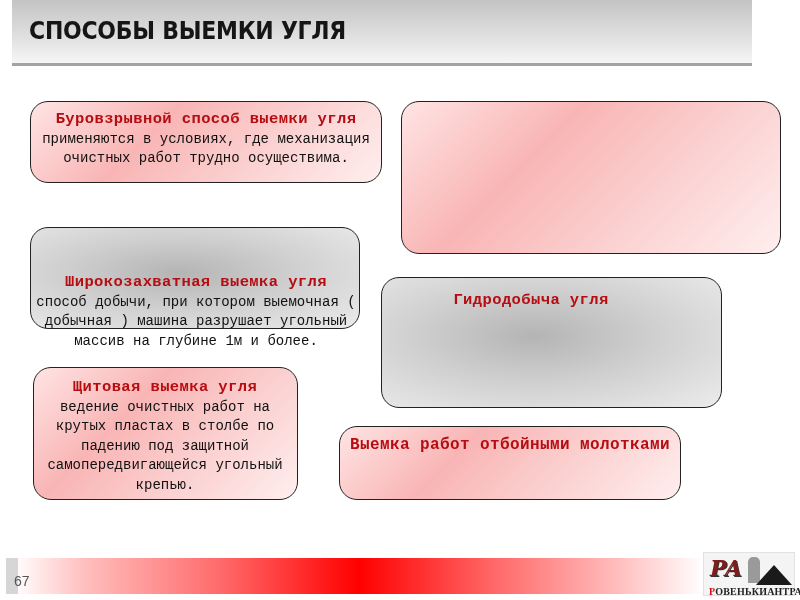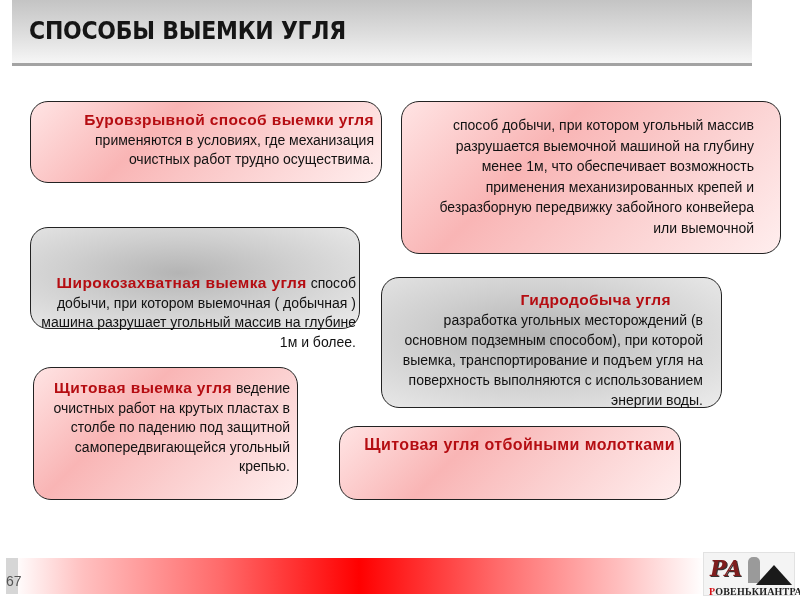--- a/index.html
+++ b/index.html
@@ -25,34 +25,34 @@
       border-radius: 18px;
     }
     .box.pink {
       background: linear-gradient(135deg, #ffe4e4 0%, #f9b5b5 35%, #fbd0d0 65%, #ffeeee 100%);
     }
     .box.grey {
       background: radial-gradient(ellipse at 45% 45%, #b4b4b4 0%, #cfcfcf 45%, #ececec 100%);
     }
 
     .txt {
-      position: absolute; text-align: right;
-      font-family: Liberation Sans, sans-serif;
+      position: absolute; text-align: center;
+      font-family: Liberation Mono, monospace;
       font-size: 14px; line-height: 19.5px; color: #111;
     }
     .txt .ttl { color: #b50d12; font-weight: bold; font-size: 15.5px; letter-spacing: 0.4px; }
 
     .footer-bar {
       position: absolute; left: 14px; top: 558px; width: 690px; height: 36px;
       background: linear-gradient(to right, #ffffff 0%, #ffc0c0 10%, #ff6a6a 30%, #ff0000 50%, #ff6a6a 70%, #ffc0c0 88%, #ffffff 100%);
     }
     .page-num {
       position: absolute; left: 6px; top: 558px; width: 12px; height: 36px;
       background: #d6d6d6; font-family: "Liberation Sans", sans-serif;
-      font-size: 14px; color: #555; line-height: 46px; text-align: left; padding-left: 0;
+      font-size: 14px; color: #555; line-height: 46px; text-align: left; padding-left: 8px;
     }
     .logo {
       position: absolute; left: 703px; top: 552px; width: 92px; height: 44px;
       background: #f4f4f4; border: 1px solid #e2e2e2;
     }
     .logo .ra {
       position: absolute; left: 6px; top: 2px;
       font-family: "DejaVu Serif", serif; font-weight: bold; font-style: italic;
       font-size: 22px; color: #7f1d1d; letter-spacing: -2px;
       text-shadow: 1px 1px 0 #333;
@@ -80,42 +80,40 @@
   <h1>СПОСОБЫ ВЫЕМКИ УГЛЯ</h1>
 </div>
 
 <div class="box pink" style="left:30px; top:101px; width:352px; height:82px;"></div>
 <div class="txt" style="left:38px; top:110px; width:336px;">
   <span class="ttl">Буровзрывной способ выемки угля</span><span> применяются в условиях, где механизация очистных работ трудно осуществима.</span>
 </div>
 
 <div class="box pink" style="left:401px; top:101px; width:380px; height:153px;"></div>
 <div class="txt" style="left:406px; top:115px; width:370px; line-height:20.5px;">
-  <div style="padding:0 22px 0 30px;">способ добычи, при котором угольный массив разрушается выемочной машиной на глубину менее 1м, что обеспечивает возможность применения механизированных крепей и безразборную передвижку забойного конвейера или выемочной</div>
 </div>
 
 <div class="box grey" style="left:30px; top:227px; width:330px; height:102px;"></div>
 <div class="txt" style="left:36px; top:236px; width:320px;margin-top:37px;">
   <span class="ttl">Широкозахватная выемка угля</span><span>  способ добычи, при котором выемочная ( добычная ) машина разрушает угольный массив на глубине 1м и более.</span>
 </div>
 
 <div class="box grey" style="left:381px; top:277px; width:341px; height:131px;"></div>
 <div class="txt" style="left:391px; top:290px; width:320px; line-height:20px;">
   <div class="ttl" style="padding-right:40px;">Гидродобыча угля</div>
-  <div style="padding:0 8px;">разработка угольных месторождений (в основном подземным способом), при которой выемка, транспортирование и подъем угля на поверхность выполняются с использованием энергии воды.</div>
 </div>
 
 <div class="box pink" style="left:33px; top:367px; width:265px; height:133px;"></div>
 <div class="txt" style="left:40px; top:378px; width:250px; line-height:19.5px;">
   <span class="ttl">Щитовая выемка угля</span><span> ведение очистных работ на крутых пластах в столбе по падению под защитной самопередвигающейся угольный крепью.</span>
 </div>
 
 <div class="box pink" style="left:339px; top:426px; width:342px; height:74px;"></div>
 <div class="txt" style="left:345px; top:434px; width:330px; line-height:22px;">
-  <div class="ttl" style="font-size:16px;">Щитовая угля отбойными молотками</div>
+  <div class="ttl" style="font-size:16px;">Выемка работ отбойными молотками</div>
 </div>
 
 <div class="footer-bar"></div>
 <div class="page-num">67</div>
 
 <div class="logo">
   <span class="ra">РА</span>
   <span class="tower"></span>
   <span class="mountain"></span>
   <span class="name"><span class="r">Р</span><span>ОВЕНЬКИАНТРАЦИТ</span></span>

